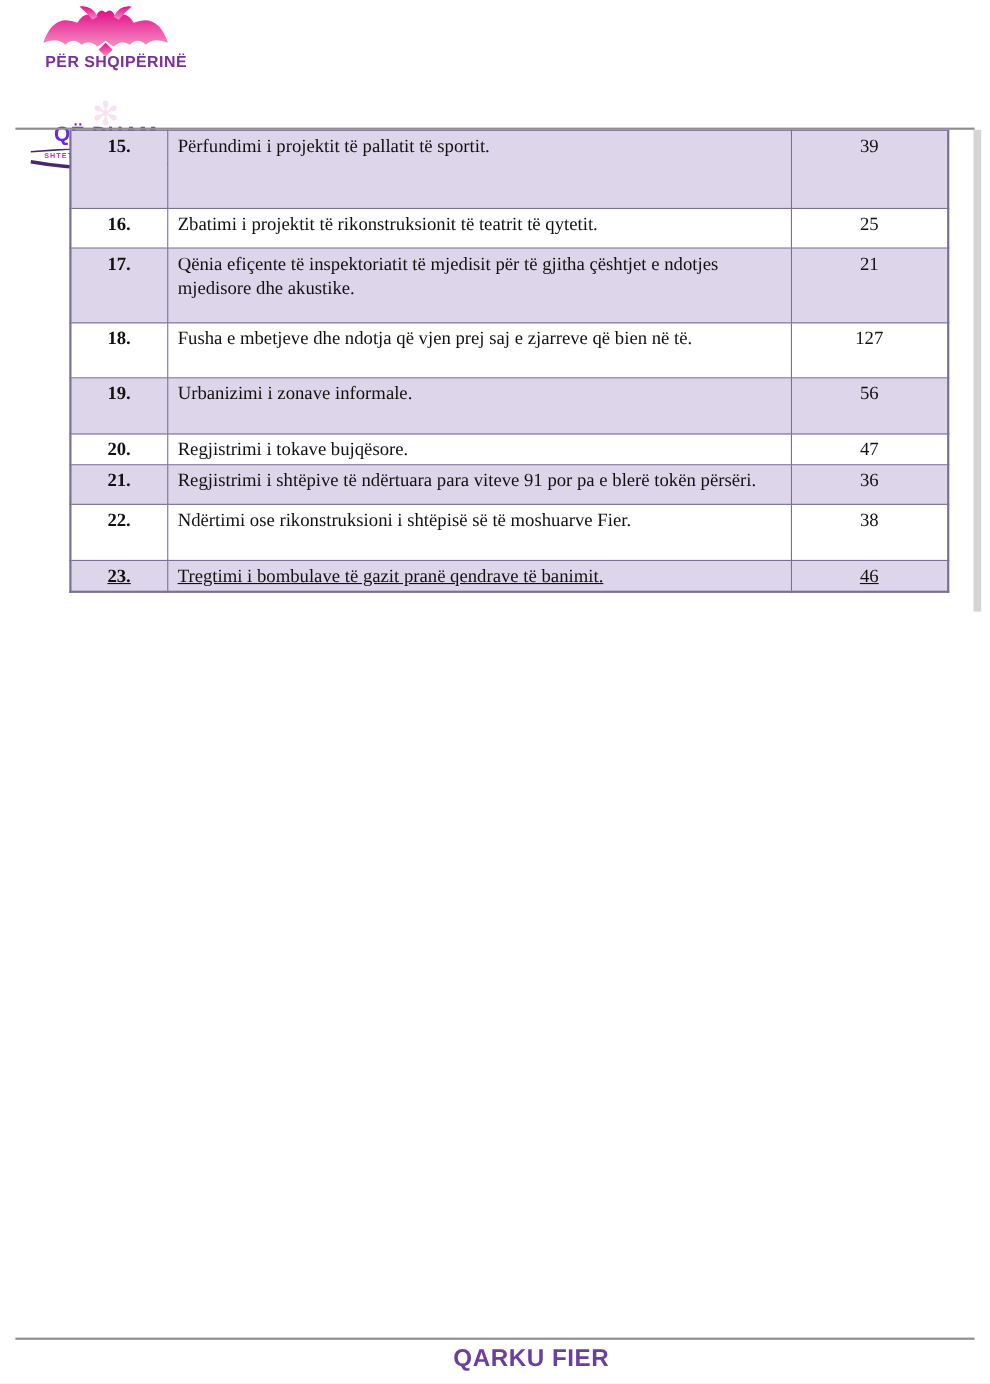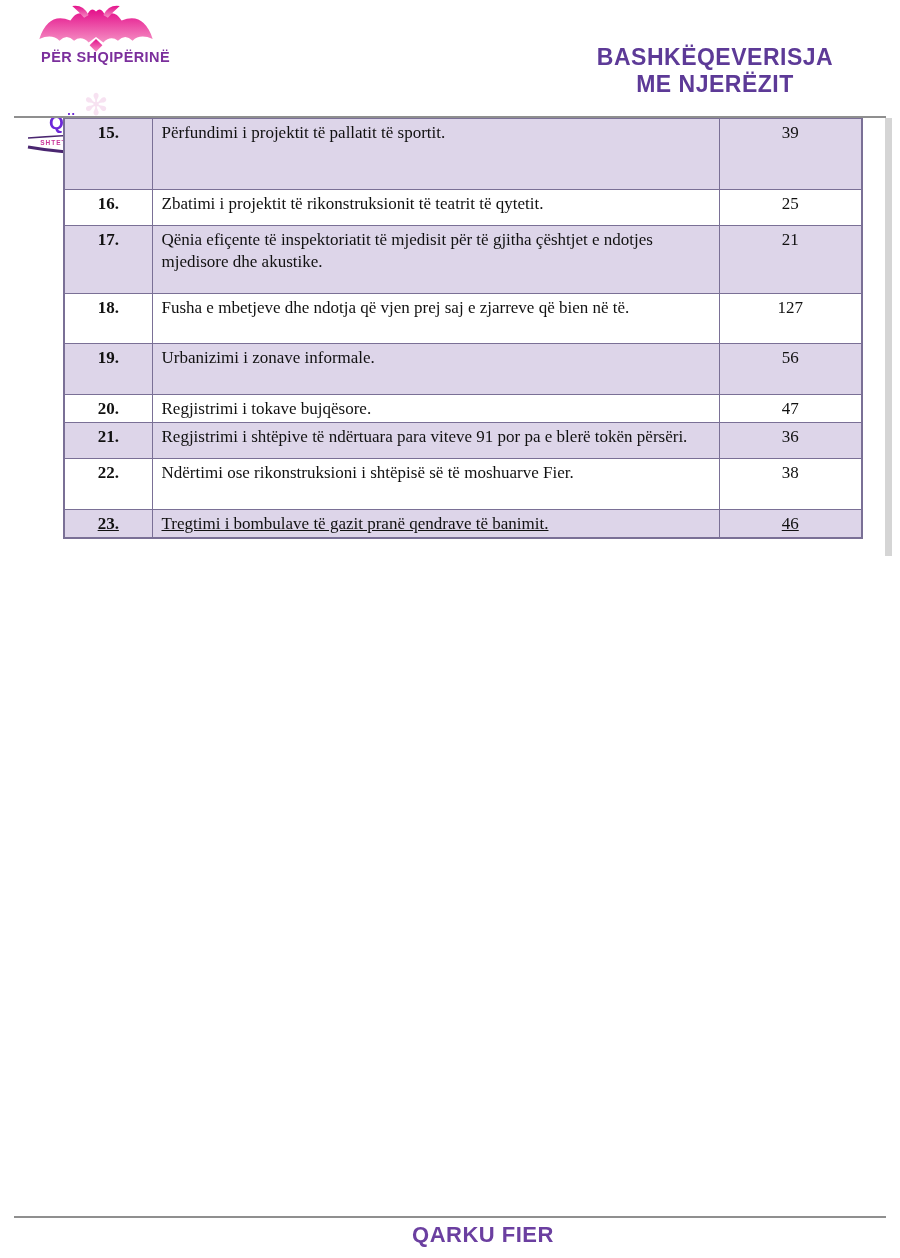--- a/index.html
+++ b/index.html
@@ -131,24 +131,20 @@
     <div class="logo-banner">
       <svg width="140" height="24" viewBox="0 0 140 24" aria-hidden="true">
         <path d="M2,3 Q70,-3 138,3" fill="none" stroke="#4a2670" stroke-width="1.4"></path>
         <path d="M2,12 Q70,24 138,12" fill="none" stroke="#4a2670" stroke-width="3.2"></path>
       </svg>
       <div class="logo-banner-text">SHTET • PUNË • MIRËQENIE</div>
     </div>
     <div class="logo-flourish">✻</div>
   </div>
 
-  <div class="header-title">
-    <div>BASHKËQEVERISJA</div>
-    <div>ME NJERËZIT</div>
-  </div>
 
   <div class="header-rule"></div>
   <div class="edge-strip"></div>
 
   <div class="table-wrap">
     <table class="results">
       <tbody>
           <tr class="shaded">
             <td class="col-num">15.</td>
             <td class="col-text">Përfundimi i projektit të pallatit të sportit.</td>

